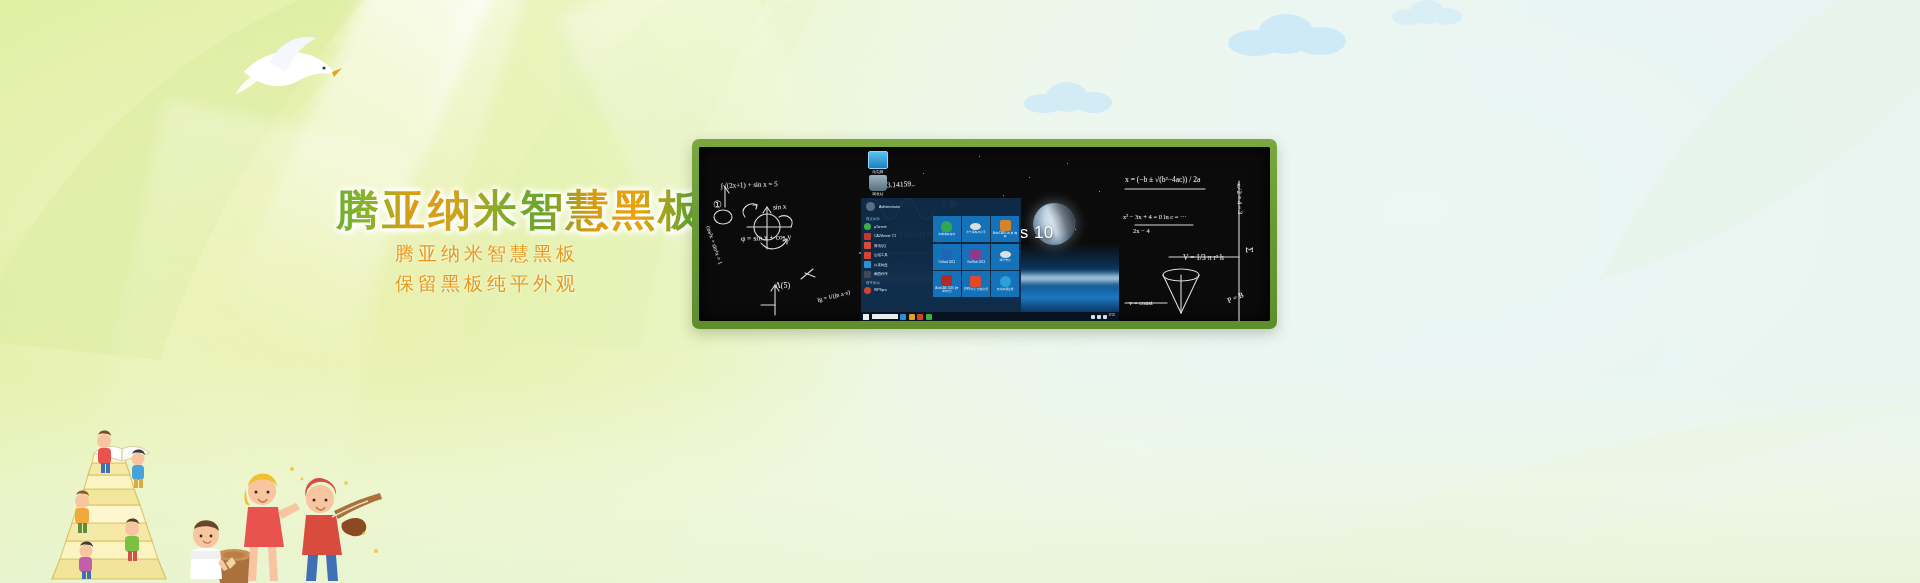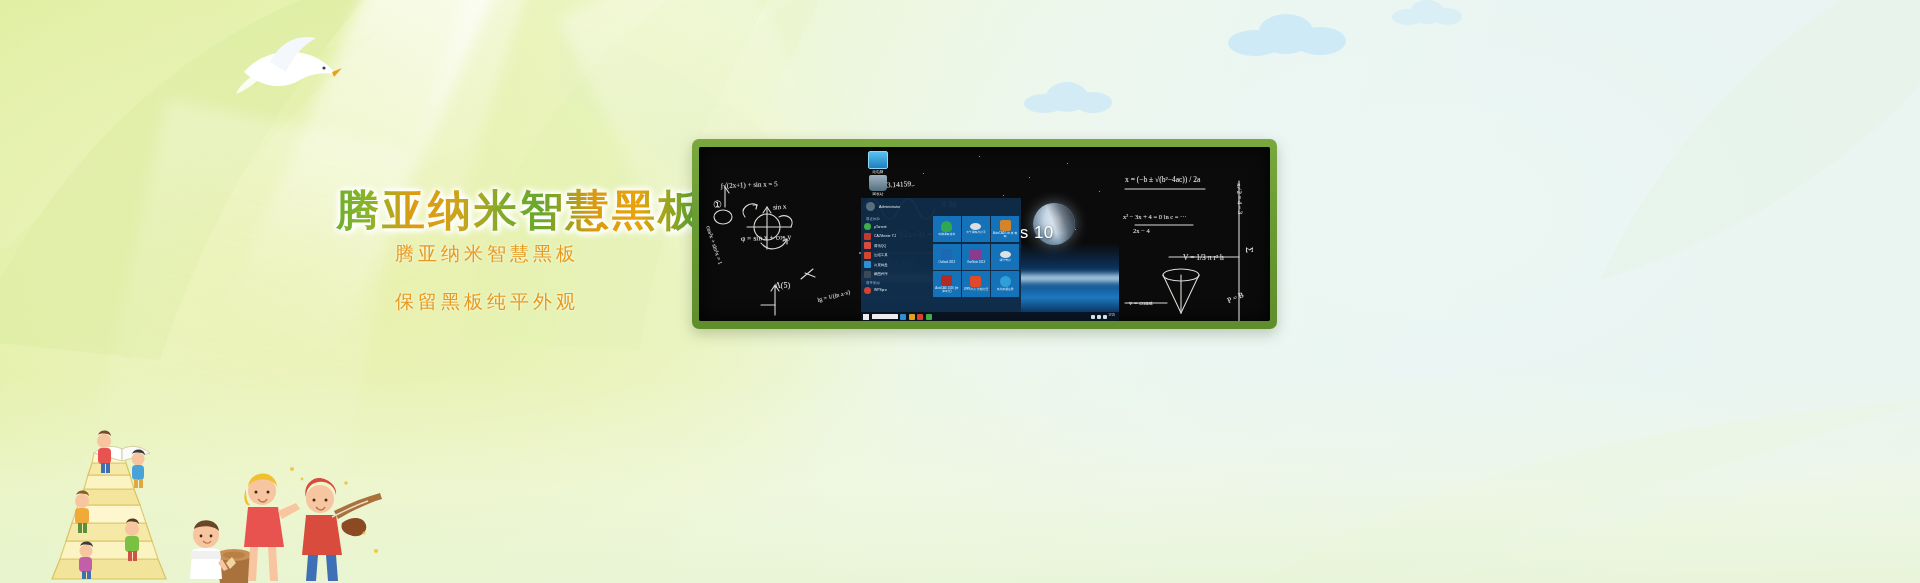--- a/index.html
+++ b/index.html
@@ -60,21 +60,21 @@
     font-size:43px;font-weight:bold;letter-spacing:3px;
     color:transparent;-webkit-text-stroke:5px #ffffff;
     white-space:nowrap;z-index:-1;
   }
   .sub{
     position:absolute;left:395px;
     font-size:19px;color:#e8991c;letter-spacing:4px;white-space:nowrap;
     text-shadow:0 0 3px rgba(255,255,255,.9);
   }
   .sub1{top:241px;}
-  .sub2{top:289px;}
+  .sub2{top:271px;}
 
   
   .board{
     position:absolute;left:692px;top:139px;width:585px;height:190px;
     background:linear-gradient(180deg,#7aa83e 0%,#6b9c33 40%,#5f8d2c 100%);
     border-radius:7px;
     box-shadow:0 5px 14px rgba(60,80,40,.28);
     padding:8px 7px;box-sizing:border-box;
   }
   .board-inner{

